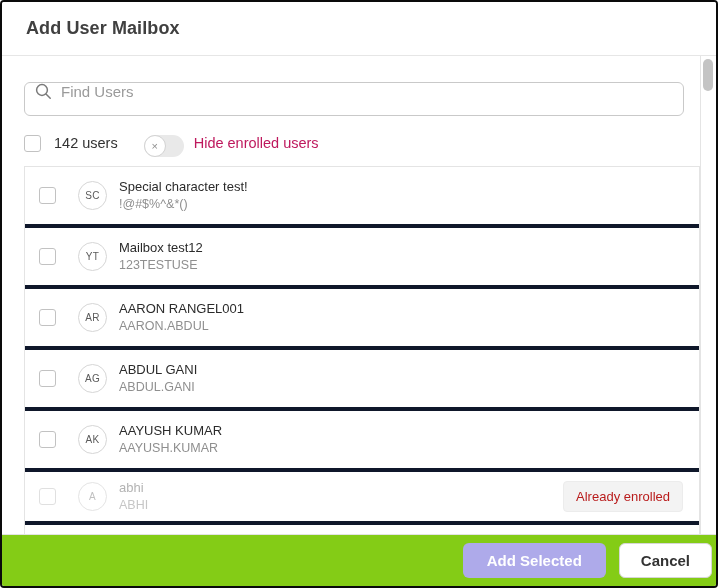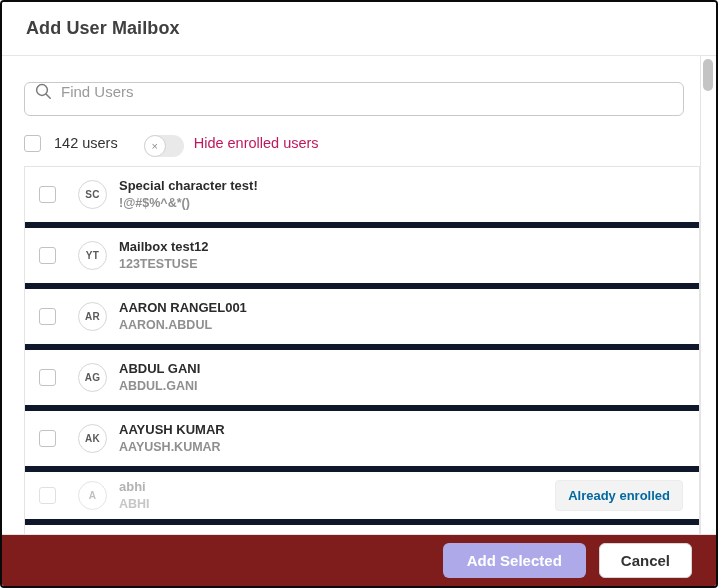--- a/index.html
+++ b/index.html
@@ -72,39 +72,38 @@
   
   .user-list {
     margin-top: 9px; margin-right: 0;
     border: 1px solid #e4e4e4; border-bottom: none;
     flex: 1 1 auto; overflow: hidden;
     background: #fff;
   }
   .user-row {
     height: 61px; display: flex; align-items: center;
     padding: 0 16px 0 14px;
-    border-bottom: 6px solid #0f172a;
-    background: #fff;
-    font-weight: bold;
+    border-bottom: 4px solid #0f172a;
+    background: #fff;
   }
   .user-row:last-of-type { height: 53px; }
   .avatar {
     width: 29px; height: 29px; border-radius: 50%;
     border: 1px solid #d6d6d6; background: #fff;
     display: flex; align-items: center; justify-content: center;
     margin-left: 22px; flex: 0 0 auto;
   }
   .avatar-initials { font-size: 10px; color: #5a5a5a; letter-spacing: .3px; }
   .user-text { margin-left: 12px; display: flex; flex-direction: column; justify-content: center; min-width: 0; }
   .user-name { font-size: 13px; color: #2b2b2b; line-height: 1.25; white-space: nowrap; }
   .user-username { font-size: 12.5px; color: #8f8f8f; line-height: 1.3; margin-top: 1px; white-space: nowrap; }
   .enrolled-badge {
     margin-left: auto; background: #f3f3f3; border: 1px solid #ececec;
     border-radius: 4px; padding: 7px 12px;
-    font-size: 13px; color: #0369a1; white-space: nowrap;
+    font-size: 13px; color: #b91c1c; white-space: nowrap;
   }
   .user-row.enrolled .checkbox { border-color: #e0e0e0; cursor: default; }
   .user-row.enrolled .avatar { border-color: #e4e4e4; }
   .user-row.enrolled .avatar-initials { color: #c0c0c0; }
   .user-row.enrolled .user-name { color: #b3b3b3; }
   .user-row.enrolled .user-username { color: #c6c6c6; }
 
   
   .scrollbar {
     flex: 0 0 16px; width: 16px;
@@ -114,23 +113,23 @@
   .scrollbar-thumb {
     position: absolute; top: 3px; left: 2px;
     width: 10px; height: 32px;
     background: #c4c4c4; border-radius: 5px;
     cursor: pointer;
   }
 
   
   .modal-footer {
     flex: 0 0 52px; height: 52px;
-    background: #7f1d1d; border-top: 1px solid #e3e3e3;
+    background: #84cc16; border-top: 1px solid #e3e3e3;
     display: flex; align-items: center; justify-content: flex-end;
-    padding: 0 24px; gap: 13px;
+    padding: 0 4px; gap: 13px;
   }
   .btn {
     font-family: inherit; font-size: 15px; font-weight: 700;
     border-radius: 6px; height: 35px; cursor: pointer;
     display: inline-flex; align-items: center; justify-content: center;
   }
   .btn-primary {
     background: var(--accent, #aeaaea); color: #fff;
     border: none; padding: 0 24px; min-width: 113px;
   }

